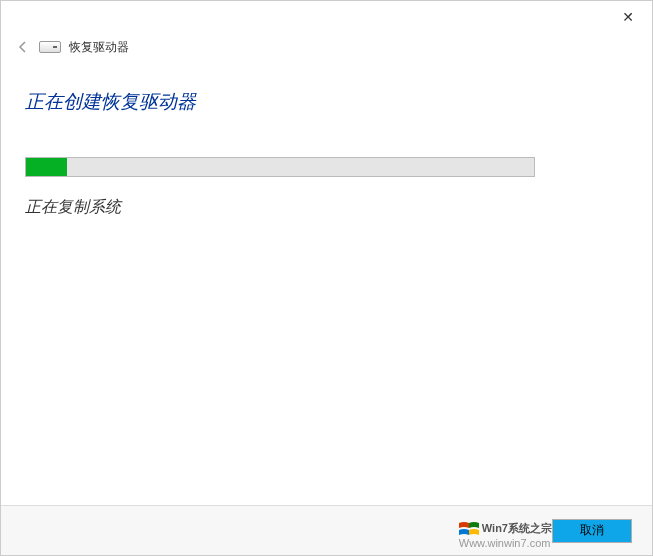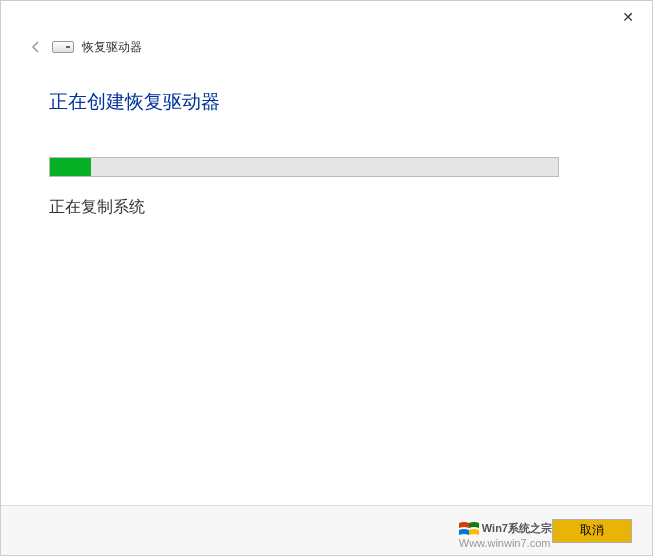--- a/index.html
+++ b/index.html
@@ -28,21 +28,21 @@
       display: flex;
       align-items: center;
       justify-content: center;
       cursor: pointer;
       font-size: 14px;
       color: #333;
     }
     .header-row {
       display: flex;
       align-items: center;
-      padding-left: 27px;
+      padding-left: 14px;
       gap: 8px;
       height: 28px;
     }
     .back-arrow {
       width: 16px;
       height: 16px;
       color: #888;
       display: flex;
       align-items: center;
       justify-content: center;
@@ -62,21 +62,22 @@
       top: 4px;
       width: 4px;
       height: 2px;
       background: #666;
     }
     .wizard-name {
       font-size: 12px;
       color: #333;
     }
     .content {
-      padding: 28px 40px 0 48px;
+      padding: 28px 40px 0 24px;
+      font-style: italic;
     }
     .page-title {
       color: #003399;
       font-size: 19px;
       font-weight: normal;
       margin-bottom: 42px;
     }
     .progress-bar {
       width: 510px;
       height: 20px;
@@ -102,21 +103,21 @@
       border-top: 1px solid #ddd;
       background: #f7f7f7;
       display: flex;
       justify-content: flex-end;
       align-items: center;
       padding-right: 20px;
     }
     .cancel-btn {
       min-width: 80px;
       height: 24px;
-      background: #eab308;
+      background: #0ea5e9;
       border: 1px solid #adadad;
       font-size: 12px;
       font-family: inherit;
       cursor: pointer;
       padding: 0 14px;
     }
     .watermark {
       position: absolute;
       bottom: 6px;
       right: 100px;

